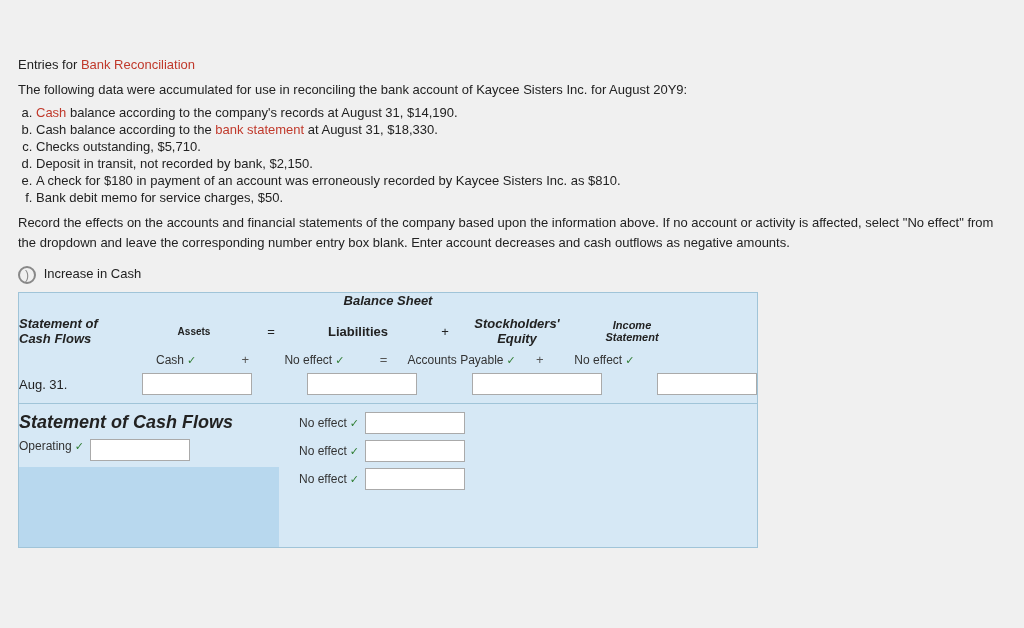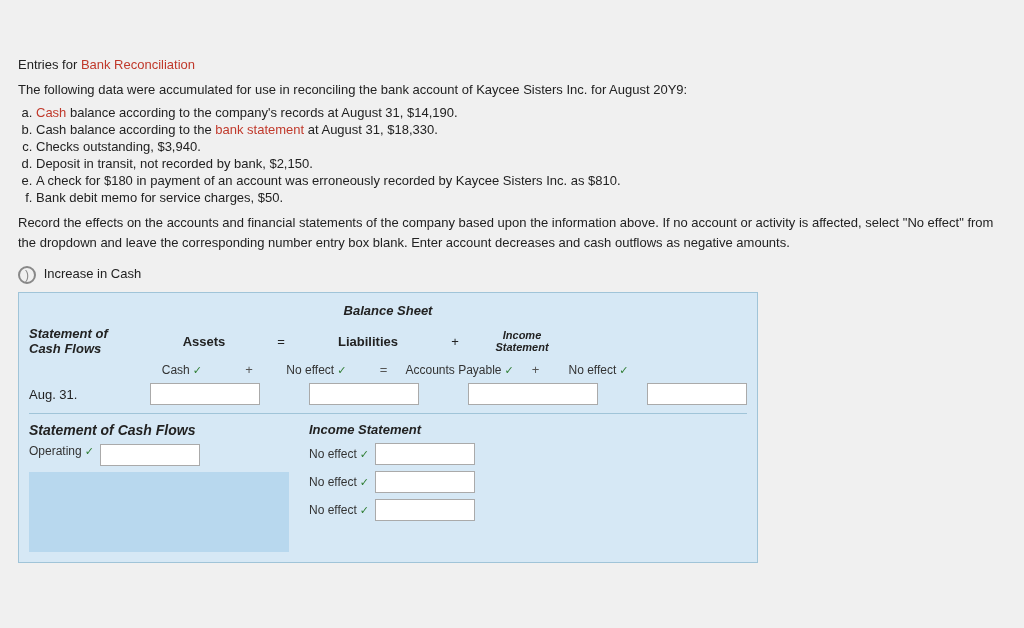--- a/index.html
+++ b/index.html
@@ -36,37 +36,36 @@
       text-align: center;
       line-height: 14px;
       margin-right: 4px;
       font-size: 12px;
       color: #888;
       vertical-align: middle;
     }
     .table-container {
       background: #d6e8f5;
       border: 1px solid #a0c4d8;
-      padding: 10px;
       width: 740px;
     }
     .balance-sheet-title {
       text-align: center;
       font-weight: bold;
       font-style: italic;
       margin-bottom: 8px;
       font-size: 13px;
     }
     .bs-header-row {
       display: flex;
       align-items: center;
       margin-bottom: 6px;
     }
     .col-statement { width: 110px; font-weight: bold; font-style: italic; font-size: 13px; }
-    .col-assets { width: 130px; text-align: center; font-weight: bold; font-size: 13px; }
+    .col-assets { width: 130px; text-align: center; font-weight: bold; font-size: 10px; }
     .col-eq { width: 24px; text-align: center; font-size: 13px; }
     .col-liabilities { width: 150px; text-align: center; font-weight: bold; font-size: 13px; }
     .col-plus { width: 24px; text-align: center; font-size: 13px; }
     .col-equity { width: 120px; text-align: center; font-weight: bold; font-style: italic; font-size: 13px; }
     .col-income { width: 110px; text-align: center; font-weight: bold; font-style: italic; font-size: 11px; }
 
     .sub-header-row {
       display: flex;
       align-items: center;
       margin-bottom: 6px;
@@ -137,21 +136,21 @@
     .bottom-left {
       width: 260px;
     }
     .bottom-right {
       flex: 1;
       padding-left: 20px;
     }
     .bottom-label {
       font-weight: bold;
       font-style: italic;
-      font-size: 14px;
+      font-size: 18px;
       margin-bottom: 6px;
     }
     .bottom-row {
       display: flex;
       align-items: flex-start;
       margin-bottom: 6px;
     }
     .bottom-dropdown { margin-right: 6px; }
     .bottom-input {
       width: 100px;
@@ -190,21 +189,21 @@
 <div class="entries-title">
   <span>Entries for</span>
   <a href="#"> <span>Bank Reconciliation</span></a>
 </div>
 
 <p class="intro-text">The following data were accumulated for use in reconciling the bank account of Kaycee Sisters Inc. for August 20Y9:</p>
 
 <ul class="list-items">
   <li><a href="#">Cash</a> balance according to the company's records at August 31, $14,190.</li>
   <li>Cash balance according to the <a href="#">bank statement</a> at August 31, $18,330.</li>
-  <li>Checks outstanding, $3,940.</li>
+  <li>Checks outstanding, $5,710.</li>
   <li>Deposit in transit, not recorded by bank, $2,150.</li>
   <li>A check for $180 in payment of an account was erroneously recorded by Kaycee Sisters Inc. as $810.</li>
   <li>Bank debit memo for service charges, $50.</li>
 </ul>
 
 <p class="instructions">Record the effects on the accounts and financial statements of the company based upon the information above. If no account or activity is affected, select "No effect" from the dropdown and leave the corresponding number entry box blank. Enter account decreases and cash outflows as negative amounts.</p>
 
 <div class="section-label">
   <span class="arrow-indicator">)</span>
   <span>Increase in Cash</span>
@@ -216,20 +215,24 @@
 
   <div class="bs-header-row">
     <div class="col-statement">
       <div>Statement of</div>
       <div>Cash Flows</div>
     </div>
     <div class="col-assets">Assets</div>
     <div class="col-eq">=</div>
     <div class="col-liabilities">Liabilities</div>
     <div class="col-plus">+</div>
+    <div class="col-equity">
+      <div>Stockholders'</div>
+      <div>Equity</div>
+    </div>
     <div class="col-income">
       <div>Income</div>
       <div>Statement</div>
     </div>
   </div>
 
   <div class="sub-header-row">
     <div class="sub-col-statement"></div>
     <div class="sub-col-cash">
       <span class="dropdown-label">
@@ -296,21 +299,20 @@
         <span class="dropdown-label bottom-dropdown">
           <span>Operating</span>
           <span class="check-icon">✓</span>
         </span>
         <input type="text" class="bottom-input" value="" style="">
       </div>
       <div class="bottom-spacer-area" style="background:#b8d8ee; min-height:80px;"></div>
     </div>
 
     <div class="bottom-right">
-      <div class="right-label">Income Statement</div>
       <div class="right-row">
         <span class="dropdown-label right-dropdown">
           <span>No effect</span>
           <span class="check-icon">✓</span>
         </span>
         <input type="text" class="right-input" value="" style="">
       </div>
       <div class="right-row">
         <span class="dropdown-label right-dropdown">
           <span>No effect</span>

